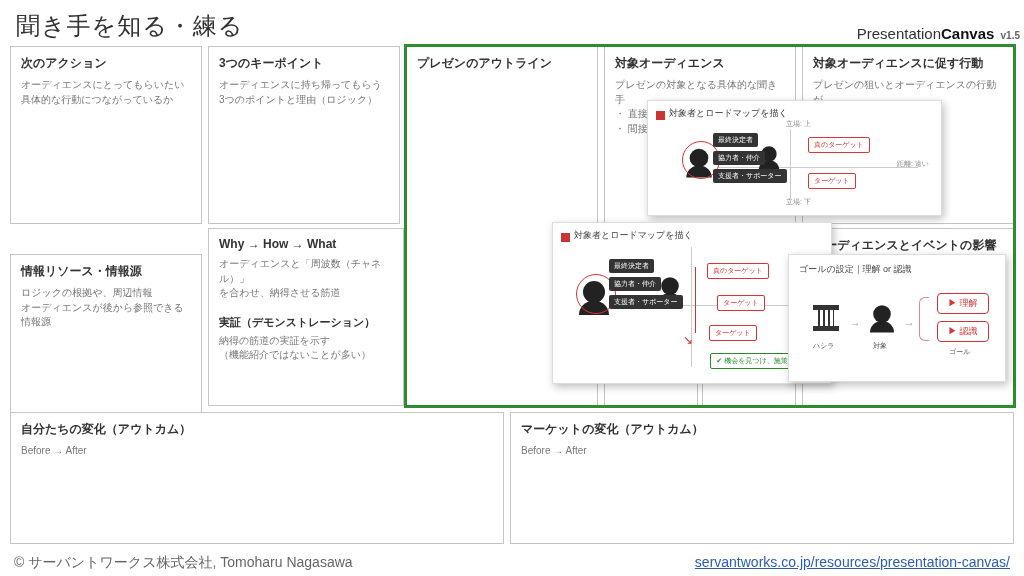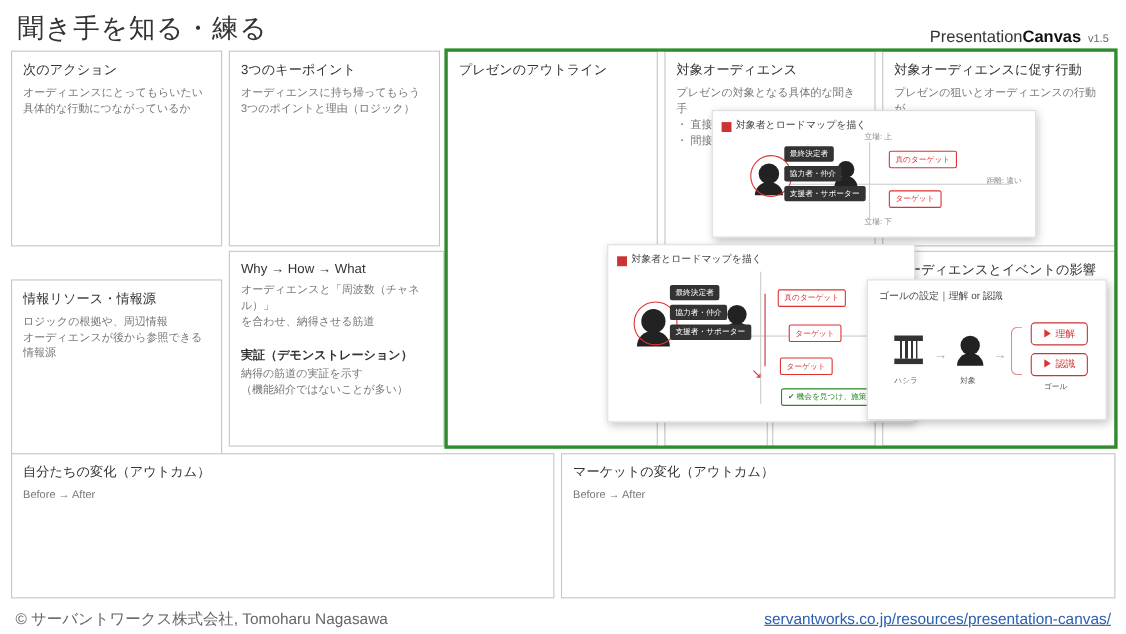--- a/index.html
+++ b/index.html
@@ -1,25 +1,25 @@
 <!DOCTYPE html>
 <html><head>
 <meta charset="utf-8">
 <style>
   * { box-sizing: border-box; margin: 0; padding: 0; }
   body { font-family: "Hiragino Sans", "Yu Gothic", Meiryo, sans-serif; background: #fff; width: 1024px; height: 576px; position: relative; overflow: hidden; }
-  .header { display: flex; justify-content: space-between; align-items: flex-end; padding: 10px 16px 6px 16px; }
+  .header { display: flex; justify-content: space-between; align-items: flex-end; padding: 10px 4px 6px 16px; }
   .title { font-size: 24px; color: #333; letter-spacing: 1px; }
   .brand { font-size: 15px; }
   .brand .light { font-weight: 400; color: #333; }
   .brand .bold { font-weight: 700; color: #111; }
-  .brand .ver { font-size: 10px; color: #666; margin-left: 2px; }
+  .brand .ver { font-size: 10px; color: #666; margin-left: 2px; font-weight: bold; }
   .grid { position: absolute; top: 46px; left: 10px; right: 10px; bottom: 28px; }
   .cell { position: absolute; border: 1px solid #c5c5c5; background: #fff; padding: 8px 10px; }
-  .cell h3 { font-size: 12px; font-weight: 400; color: #333; margin-bottom: 6px; }
+  .cell h3 { font-size: 12px; font-weight: 700; color: #333; margin-bottom: 6px; }
   .cell p { font-size: 10px; color: #777; line-height: 1.45; }
   .cell .sub { font-size: 11px; font-weight: 600; color: #333; margin-top: 14px; margin-bottom: 4px; }
   .footer { position: absolute; bottom: 4px; left: 14px; right: 14px; display: flex; justify-content: space-between; font-size: 14px; }
   .footer .copy { color: #666; }
   .footer .link { color: #2a5db0; text-decoration: underline; }
   .highlight-box { position: absolute; border: 3px solid #2e8b2e; pointer-events: none; }
   .overlay { position: absolute; background: #fff; box-shadow: 2px 3px 8px rgba(0,0,0,0.25); border: 1px solid #ddd; }
   .overlay .bar { position: absolute; top: 6px; left: 8px; font-size: 9px; color: #444; display: flex; align-items: flex-end; gap: 4px; }
   .overlay .bar .sq { width: 9px; height: 9px; background: #c33; display: inline-block; }
   .diagram { position: absolute; top: 22px; left: 10px; right: 10px; bottom: 10px; }

